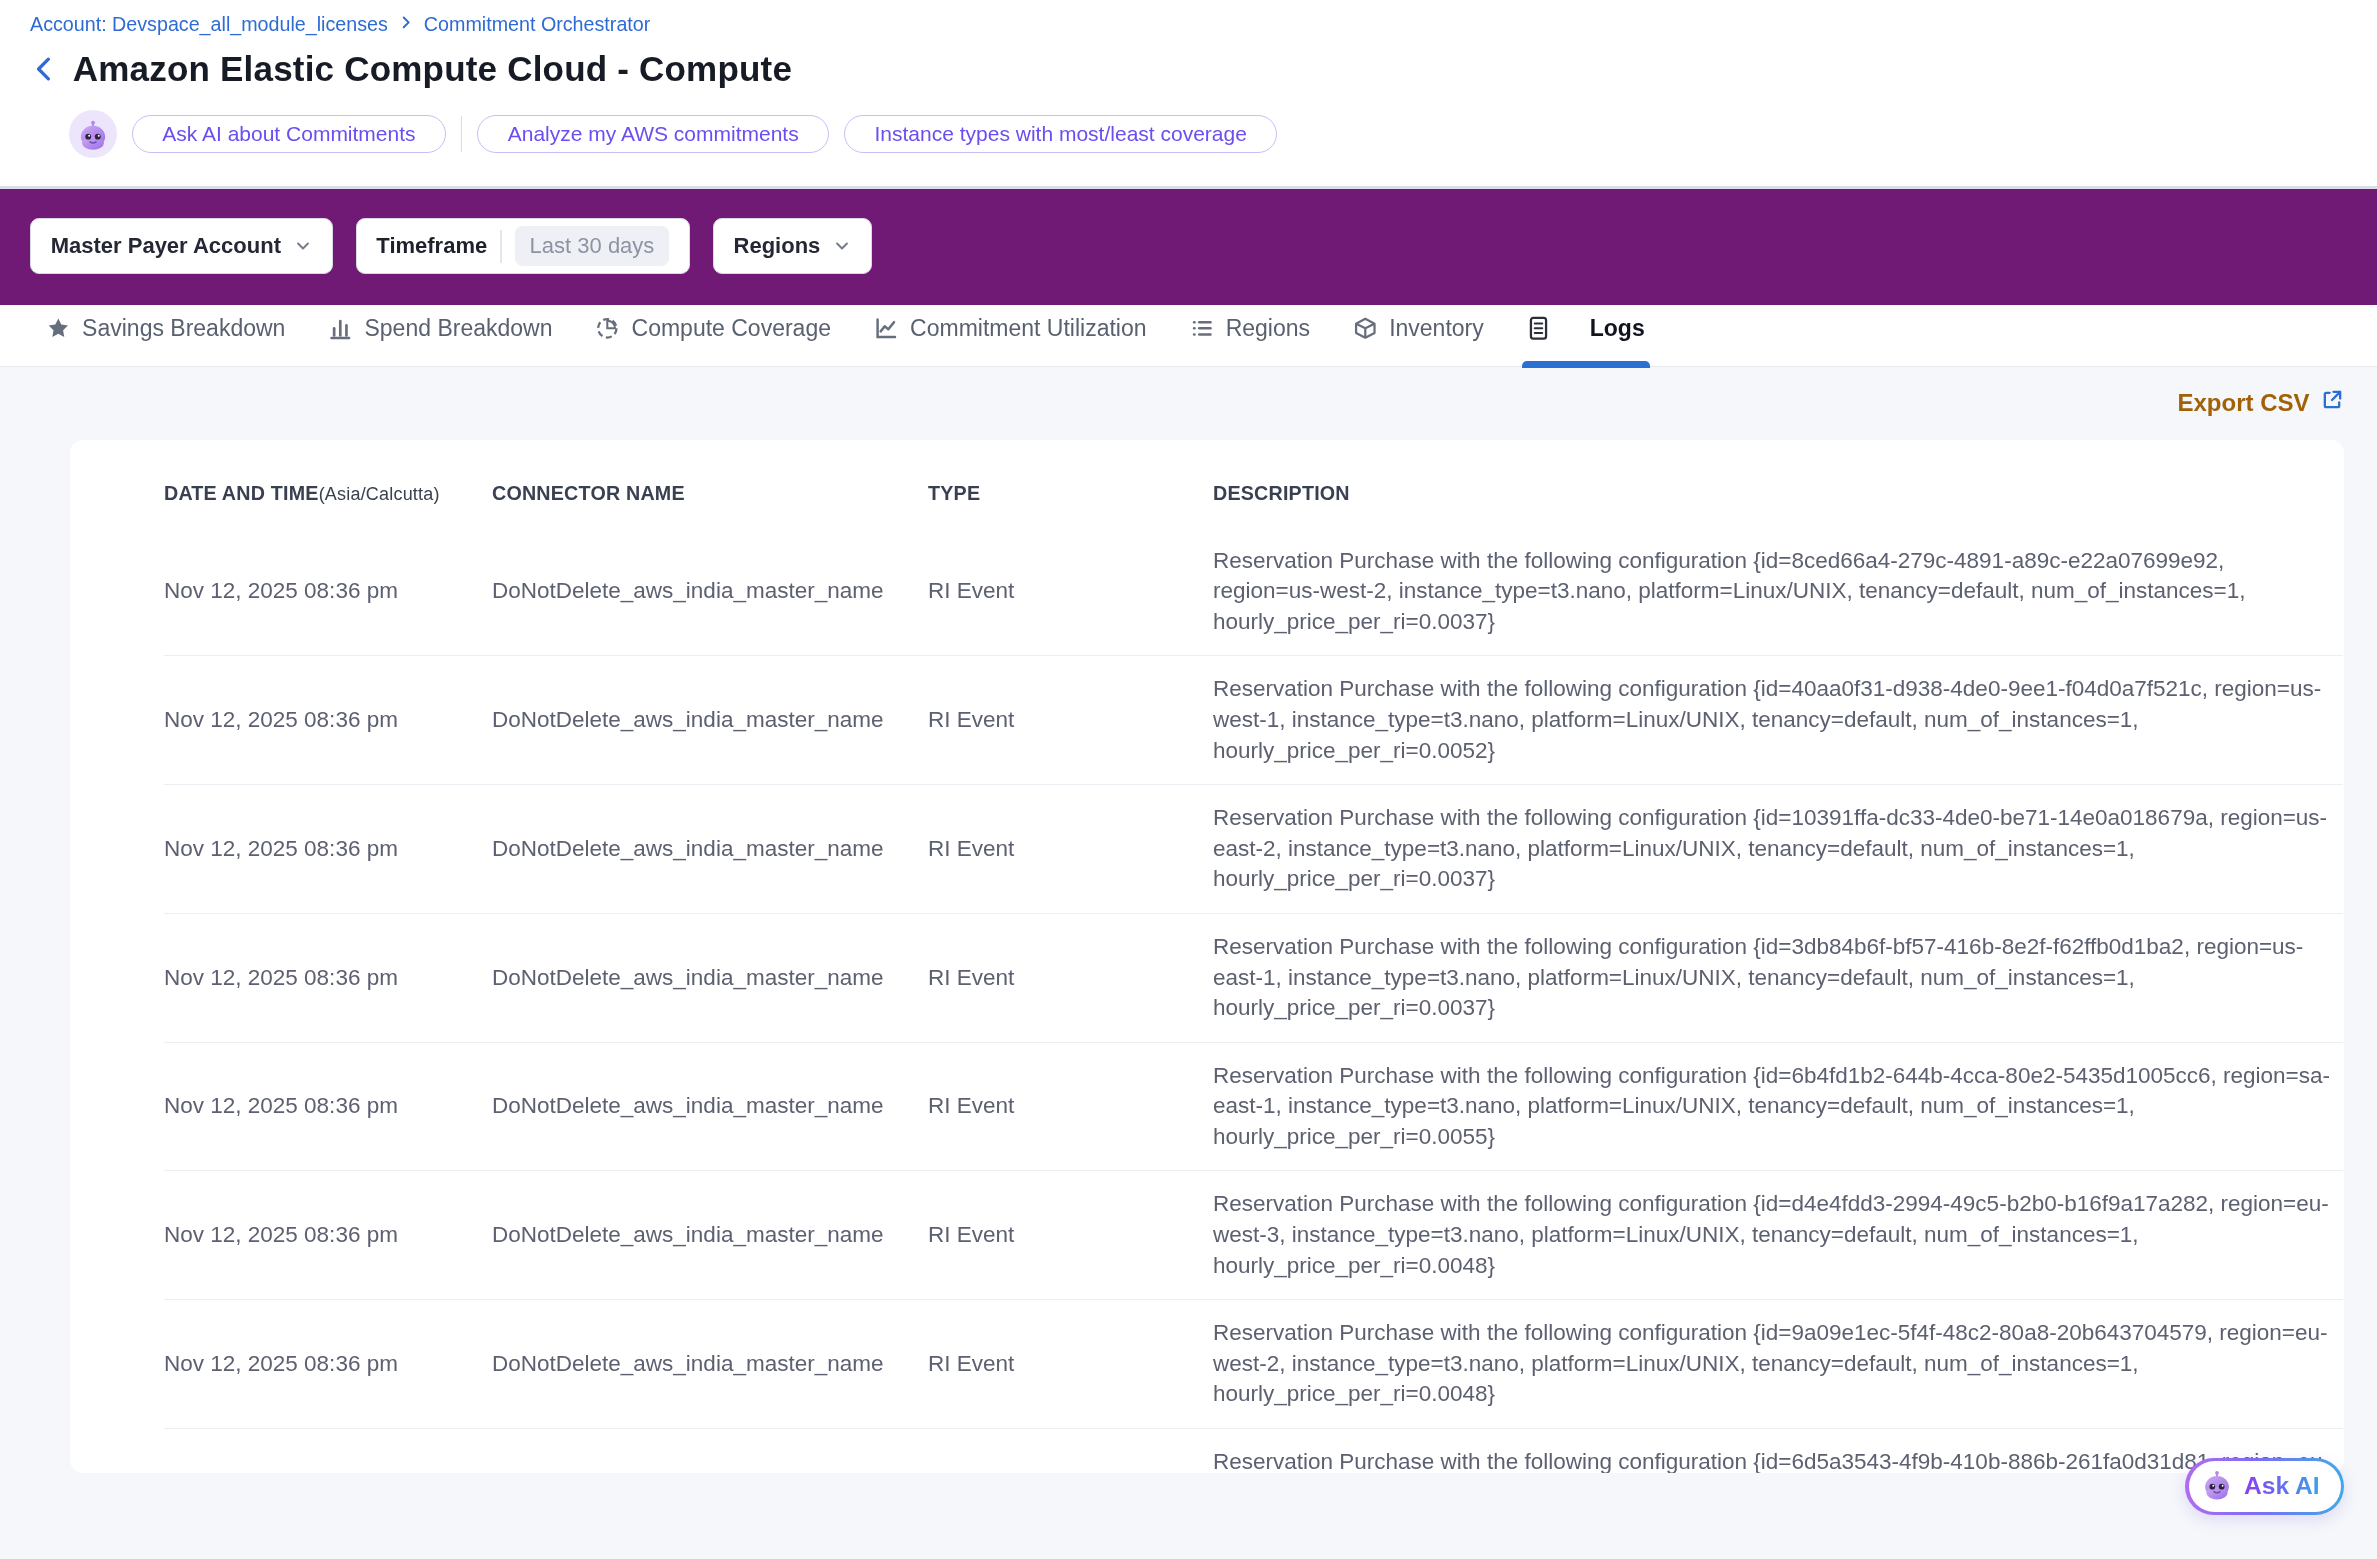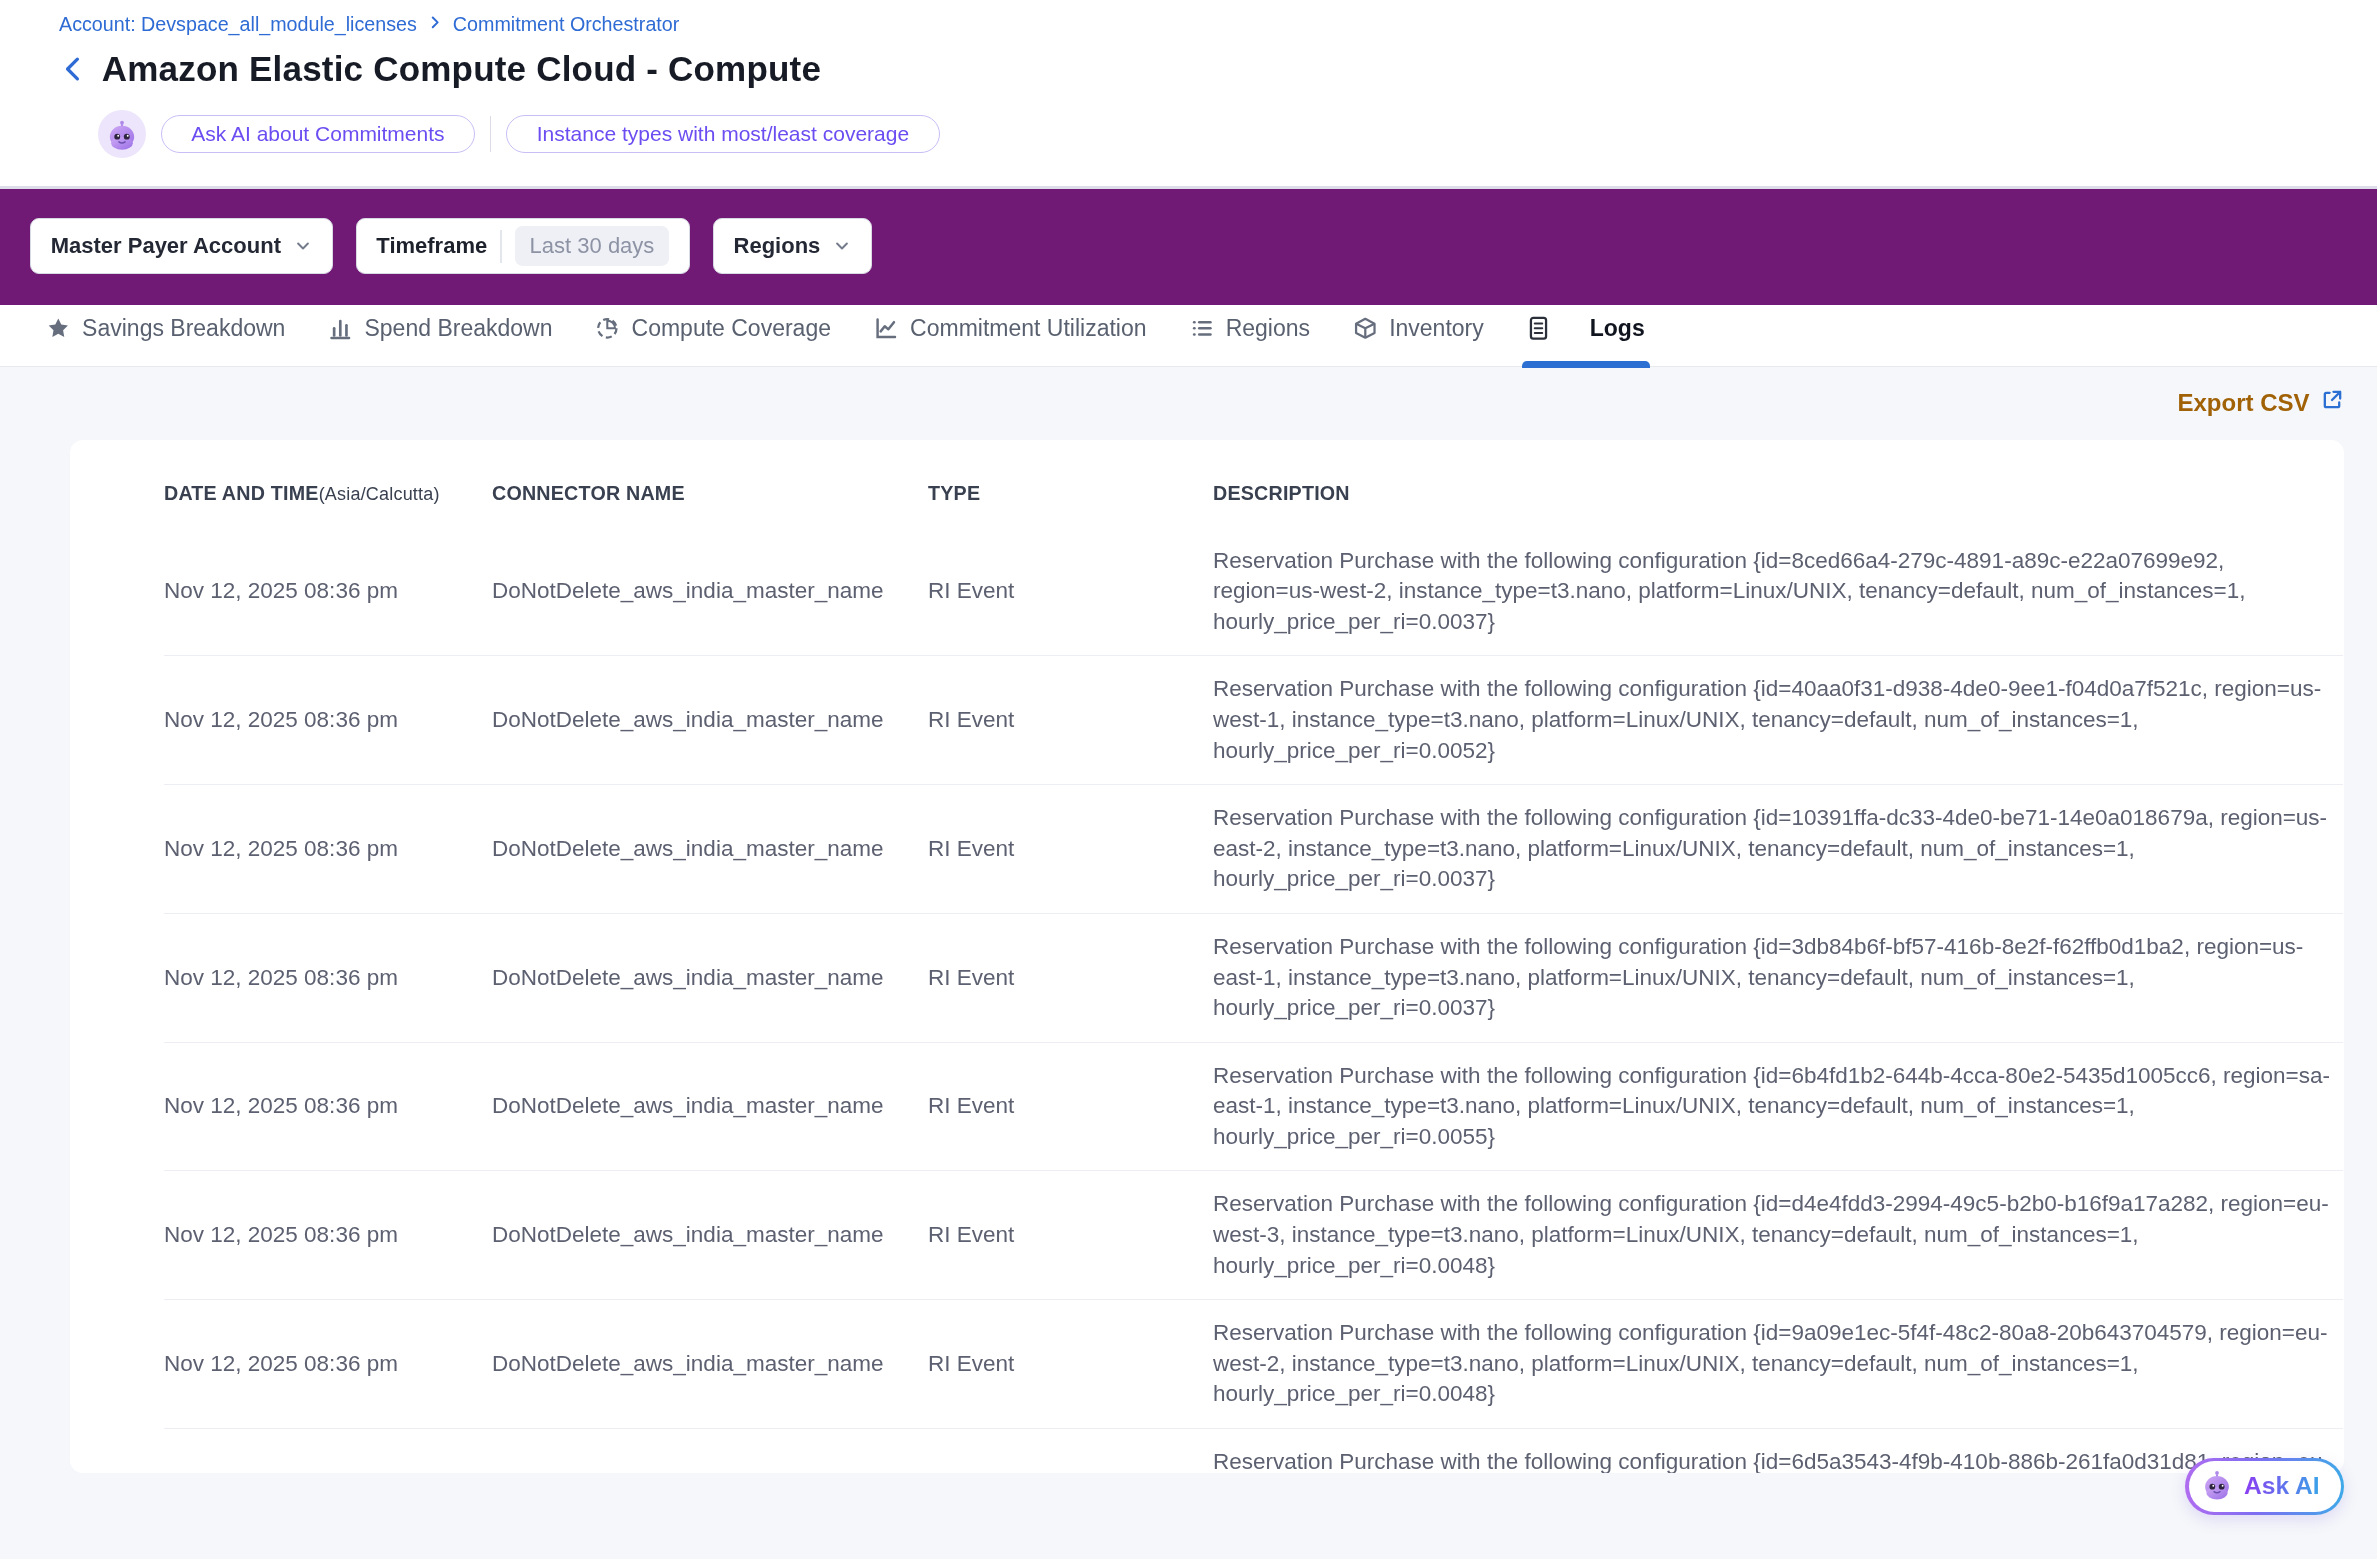--- a/index.html
+++ b/index.html
@@ -6,21 +6,21 @@
   html, body { width: 2377px; height: 1559px; overflow: hidden; }
   body {
     font-family: "Liberation Sans", sans-serif;
     background: #ffffff;
     color: #1a1e29;
     display: flex;
     flex-direction: column;
   }
 
   
-  .header { padding: 13px 33px 0 30px; background: #fff; margin-left: 29px; }
+  .header { padding: 13px 33px 0 30px; background: #fff; }
   .breadcrumb { font-size: 19.7px; color: #2e6bd4; display: flex; align-items: center; gap: 9.8px; }
   .breadcrumb a { color: #2e6bd4; text-decoration: none; cursor: pointer; }
   .crumb-sep { color: #2e6bd4; font-size: 19.7px; transform: translateY(-0.8px); }
   .title-row { display: flex; align-items: center; gap: 14.8px; margin-top: 13px; }
   .back-btn { width: 28px; height: 28px; display: flex; align-items: center; justify-content: center; cursor: pointer; }
   .page-title { font-size: 35px; font-weight: bold; color: #171b26; letter-spacing: 0.2px; }
 
   
   .chips-row { display: flex; align-items: center; margin-top: 21px; margin-left: 39px; gap: 14.8px; padding-bottom: 28px; }
   .ai-avatar {
@@ -160,20 +160,21 @@
   </div>
 
   <div class="chips-row">
     <span class="ai-avatar">
       <svg width="36" height="33" viewBox="0 0 40 38">
           <use href="#robot"></use>
         </svg>
     </span>
     <button class="chip">Ask AI about Commitments</button>
     <span class="chip-sep"></span>
+    <button class="chip">Analyze my AWS commitments</button>
     <button class="chip">Instance types with most/least coverage</button>
   </div>
 </div>
 
 <div class="header-divider"></div>
 
 <div class="filters">
   <div class="filter-box">
     <span class="filter-label">Master Payer Account</span>
     <span class="chev">

